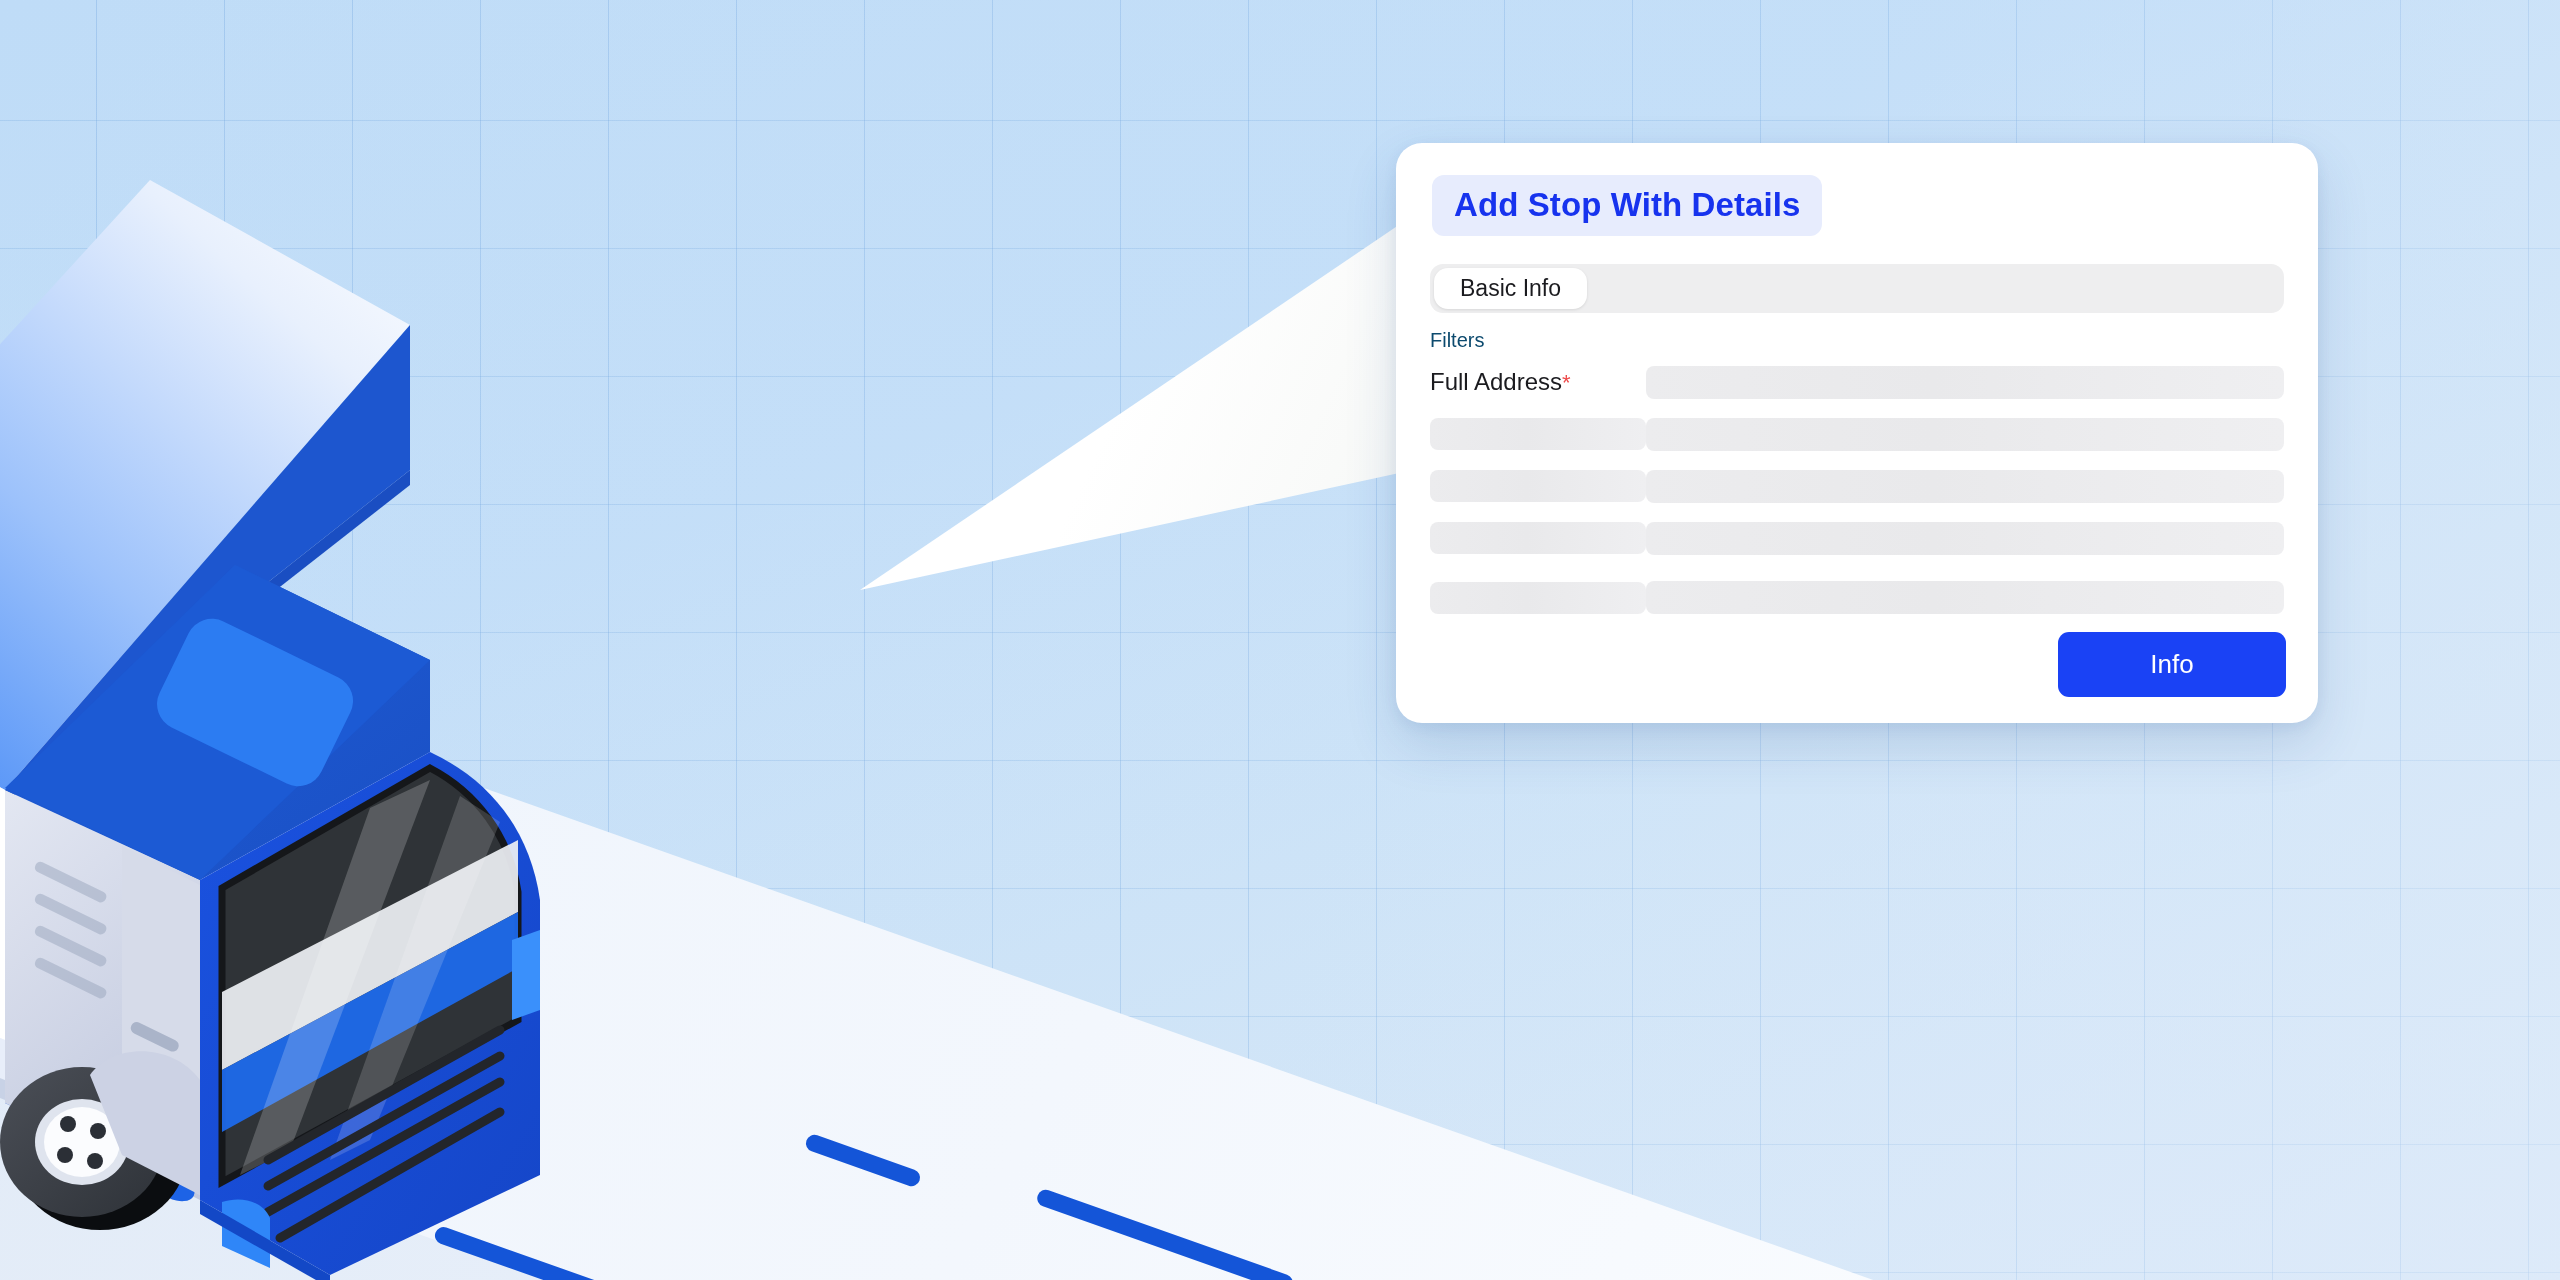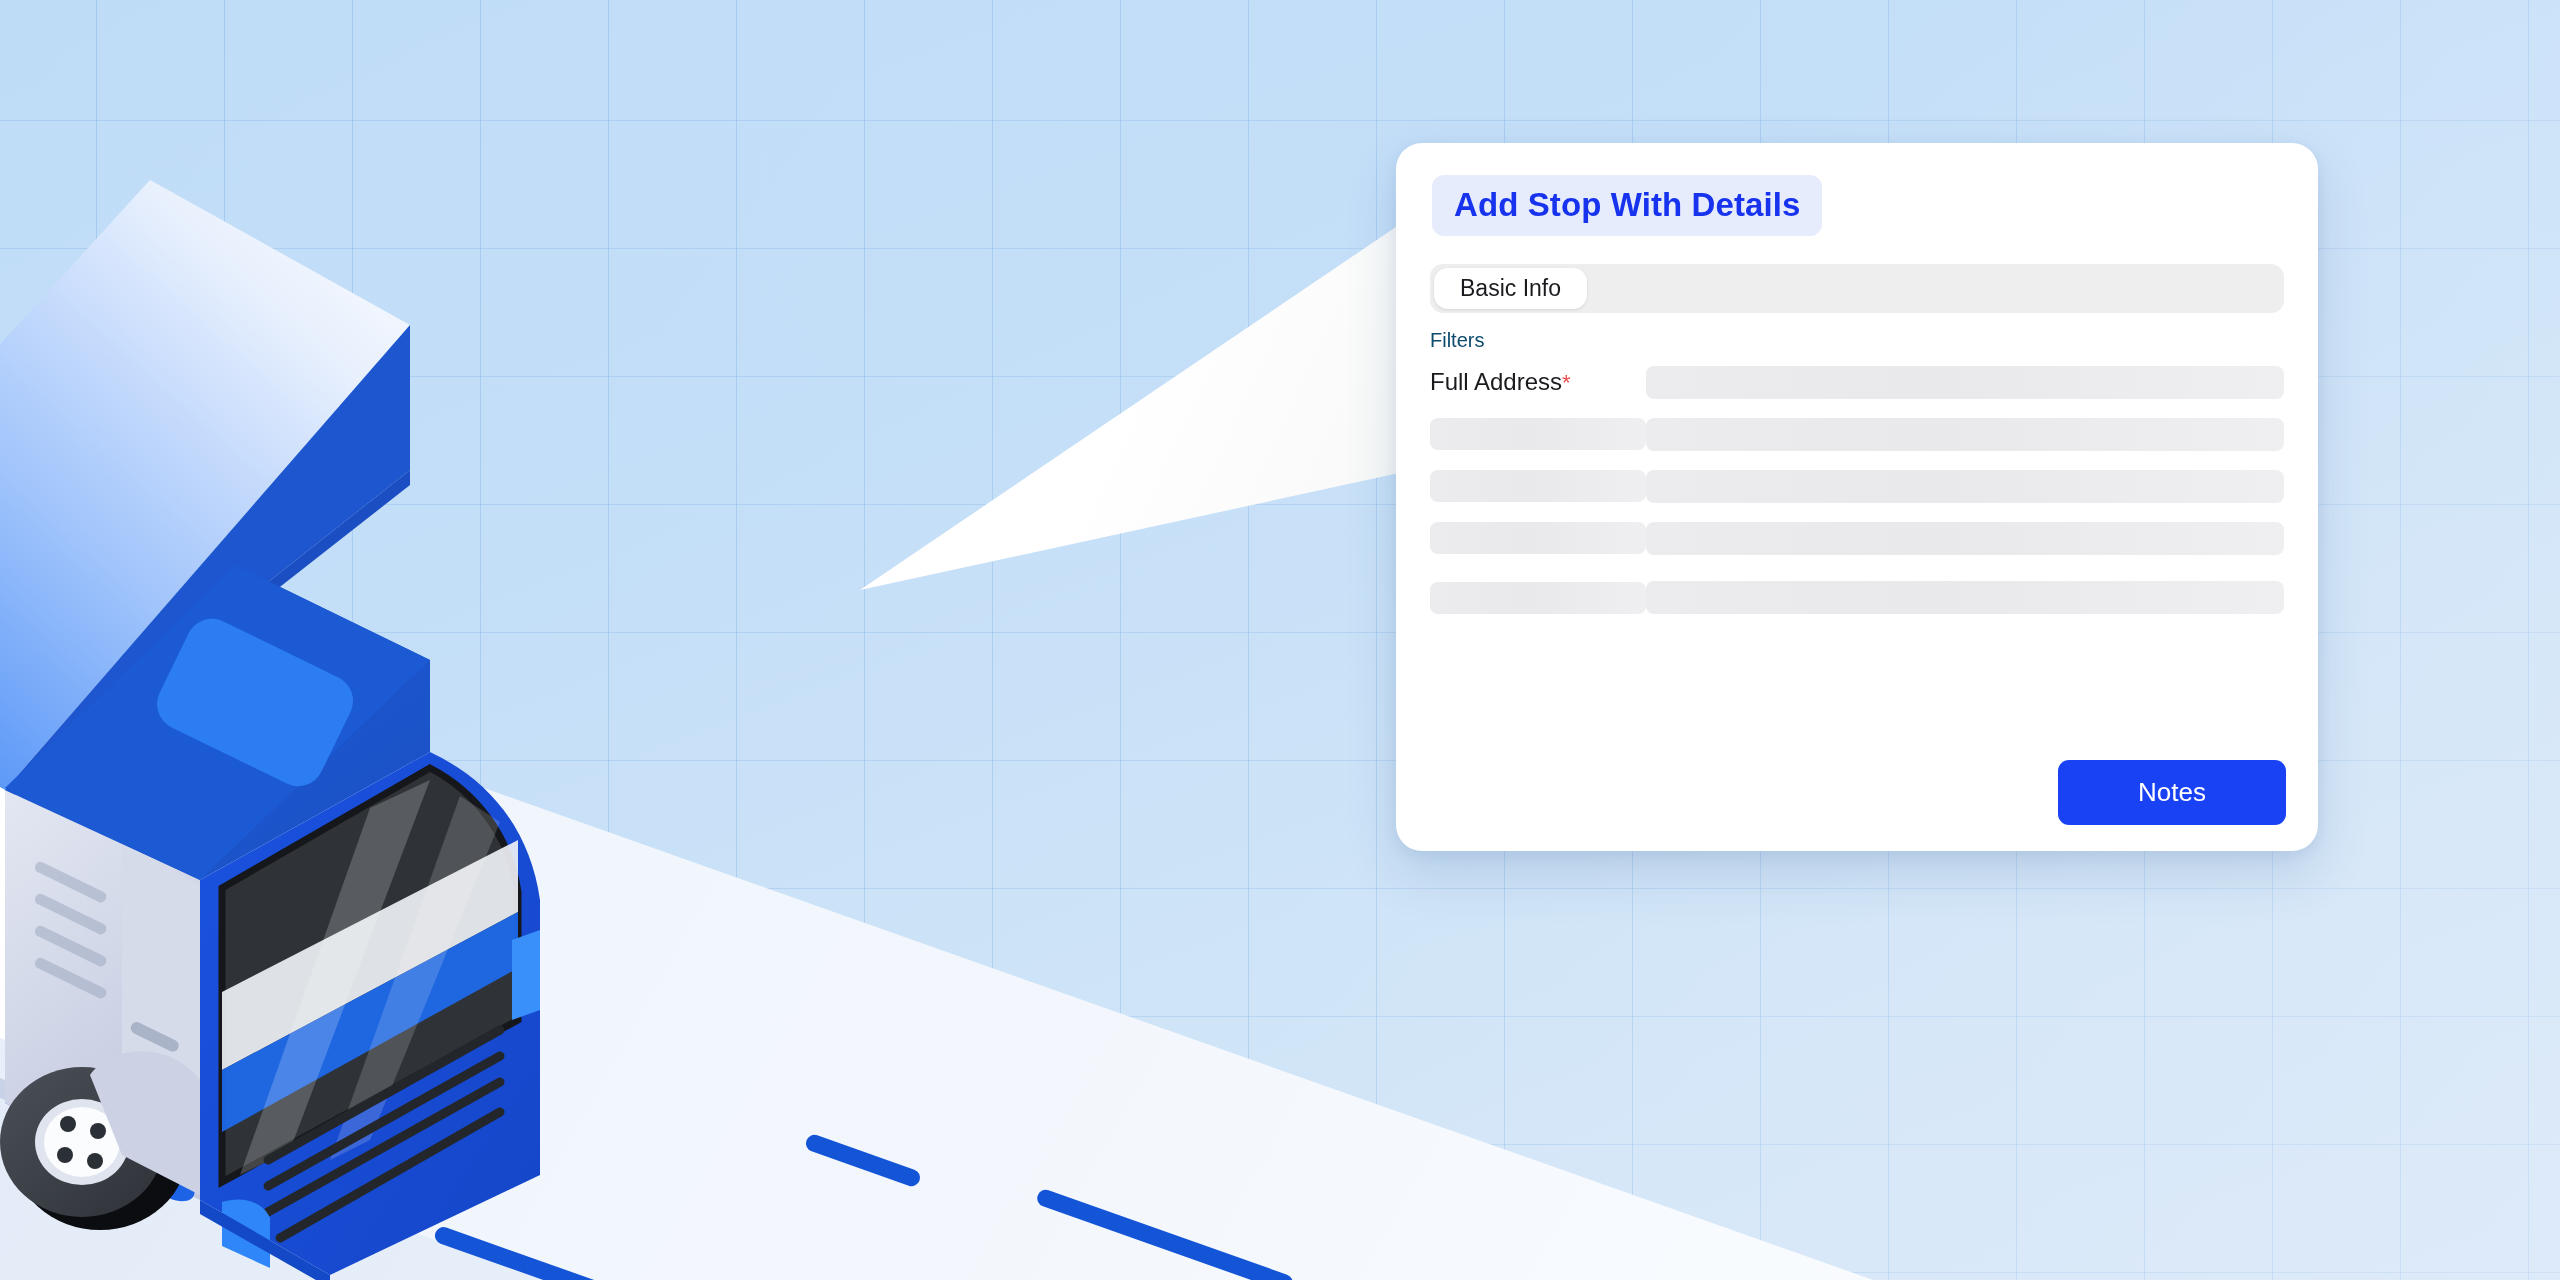--- a/index.html
+++ b/index.html
@@ -80,21 +80,21 @@
 
   
   .truck { position: absolute; left: -230px; top: 140px; width: 1100px; height: 1140px; }
 
   
   .card {
     position: absolute;
     left: 1396px;
     top: 143px;
     width: 922px;
-    height: 708px;
+    height: 580px;
     background: #ffffff;
     border-radius: 26px;
     box-shadow: 0 22px 52px rgba(40,80,140,0.16), 0 4px 14px rgba(40,80,140,0.08);
     padding: 32px 34px 0 34px;
   }
 
   .title-pill {
     display: inline-block;
     background: #e7ecfd;
     border-radius: 12px;
@@ -383,18 +383,18 @@
 
 
     <div class="bottom-row">
       <div class="sk sk-label"></div>
       <div class="field-wrap">
         <div class="sk sk-field"></div>
       </div>
     </div>
 
     <div class="footer">
-      <button class="done-btn">Notes</button>
+      <button class="done-btn">Info</button>
     </div>
 
   </div>
 
 </div>
 
 </body></html>

